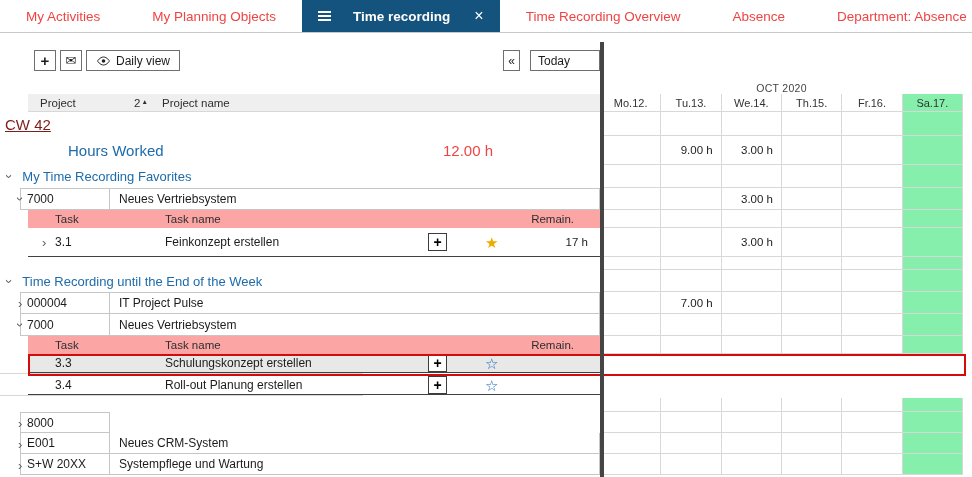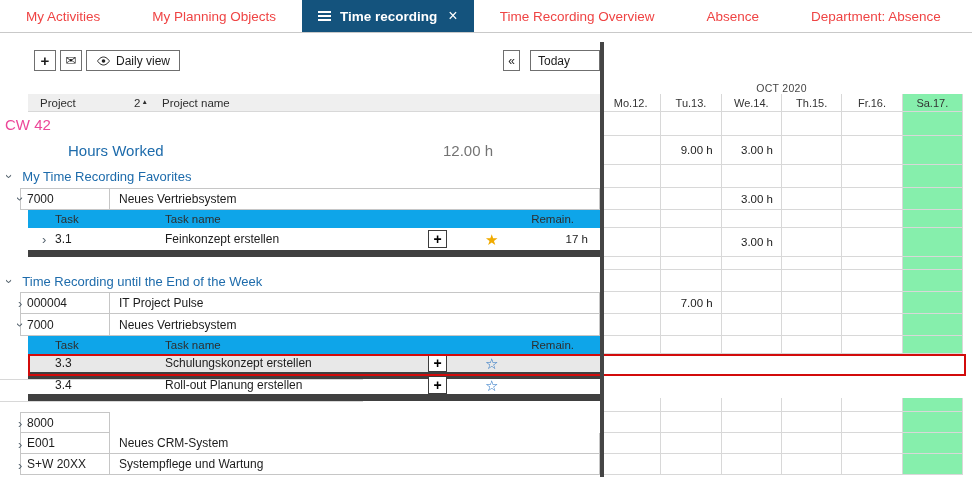--- a/index.html
+++ b/index.html
@@ -6,21 +6,21 @@
   html, body { width: 972px; height: 477px; }
   body {
     font-family: "Liberation Sans", sans-serif;
     background: #fff; color: #1c1c1c;
     overflow: hidden; position: relative;
   }
 
   
   .tabbar { height: 33px; display: flex; align-items: stretch; border-bottom: 1px solid #c9c9c9; background: #fff; }
   .tab { display: flex; align-items: center; padding: 0 26px; font-size: 13.5px; color: #ef4444; white-space: nowrap; cursor: pointer; }
-  .tab.active { background: #14537d; color: #fff; padding: 0 16px; gap: 9px; font-weight: bold; }
+  .tab.active { background: #14537d; color: #fff; padding: 0 16px; gap: 22px; font-weight: bold; }
   .hamburger-icon { display: inline-block; width: 13px; height: 2px; background: #fff; box-shadow: 0 -4px 0 #fff, 0 4px 0 #fff; }
   .closex { font-size: 16px; line-height: 1; margin-left: 2px; font-weight: normal; }
   .closex::before { content: "×"; }
 
   
   .splitter { position: absolute; left: 600px; top: 42px; bottom: 0; width: 4px; background: #454545; z-index: 6; }
 
   
   .row { display: flex; position: relative; }
   .left { width: 600px; position: relative; display: flex; align-items: center; }
@@ -66,51 +66,51 @@
 
   
   .lheader { margin-left: 28px; flex: 1; height: 100%; background: #efefef; display: flex;
     align-items: center; font-size: 11.5px; color: #2e2e2e; border-bottom: 1px solid #d8d8d8; }
   .col-project { padding-left: 12px; width: 106px; }
   .sort { display: inline-flex; align-items: center; width: 28px; font-size: 11.5px; cursor: pointer; }
   .icon-asc::before { content: "▲"; font-size: 6.5px; position: relative; top: -3px; margin-left: 1px; }
 
   
   .cwleft { padding-left: 5px; }
-  .cwtitle { font-size: 15px; color: #ec4899; }
+  .cwtitle { font-size: 15px; color: #7f1d1d; text-decoration: underline; }
   .hoursleft { padding-left: 68px; }
   .hlabel { font-size: 15px; color: #1d6bab; }
-  .htotal { position: absolute; left: 443px; font-size: 15px; color: #737373; }
+  .htotal { position: absolute; left: 443px; font-size: 15px; color: #ef4444; }
 
   
   .secleft { padding-left: 7px; gap: 11px; cursor: pointer; }
   .sectitle { font-size: 13px; color: #1d6bab; }
   .chev { display: inline-block; font-size: 13px; color: #55636e; line-height: 1; }
   .chev::before { content: "›"; }
   .chev.down { transform: rotate(90deg); }
 
   
   .projleft { padding-left: 20px; }
   .pchev { position: absolute; left: 18px; top: 50%; transform: translateY(-50%); cursor: pointer; }
   .pchev.down { transform: translateY(-50%) rotate(90deg); }
   .code-cell { width: 90px; height: 100%; border: 1px solid #c6c6c6; display: flex; align-items: center;
     padding-left: 6px; font-size: 12px; background: #fff; cursor: pointer; }
   .name-cell { flex: 1; height: 100%; border: 1px solid #c6c6c6; border-left: none; display: flex;
     align-items: center; padding-left: 9px; font-size: 12px; background: #fff; cursor: pointer; }
   .no-top .code-cell, .no-top .name-cell { border-top: none; }
 
   
-  .thdr-bar { margin-left: 28px; flex: 1; height: 100%; background: #0ea5e9; display: flex;
+  .thdr-bar { margin-left: 28px; flex: 1; height: 100%; background: #fca5a5; display: flex;
     align-items: center; font-size: 11.5px; color: #2e2e2e; }
   .th-task { width: 110px; padding-left: 27px; }
   .th-name { flex: 1; padding-left: 27px; }
   .th-remain { padding-right: 26px; }
 
   .t-row { margin-left: 28px; flex: 1; height: 100%; display: flex; align-items: center;
-    border-bottom: 7px solid #404040; position: relative; font-size: 12px; }
+    border-bottom: 1px solid #404040; position: relative; font-size: 12px; }
   .tchev { position: absolute; left: 14px; }
   .t-id { width: 110px; padding-left: 27px; }
   .t-name { width: 262px; padding-left: 27px; }
   .plusbox { width: 19px; height: 18px; border: 1px solid #3c3c3c; background: #fff; display: flex;
     align-items: center; justify-content: center; margin-left: 28px; padding: 0; cursor: pointer; font-family: inherit; }
   .plusbox::before { content: "+"; font-size: 14px; font-weight: bold; line-height: 1; }
   .star { margin-left: 38px; font-size: 15px; line-height: 1; cursor: pointer; }
   .star.filled { color: #f0ab00; }
   .star.filled::before { content: "★"; }
   .star.outline { color: #1d6cc0; }

